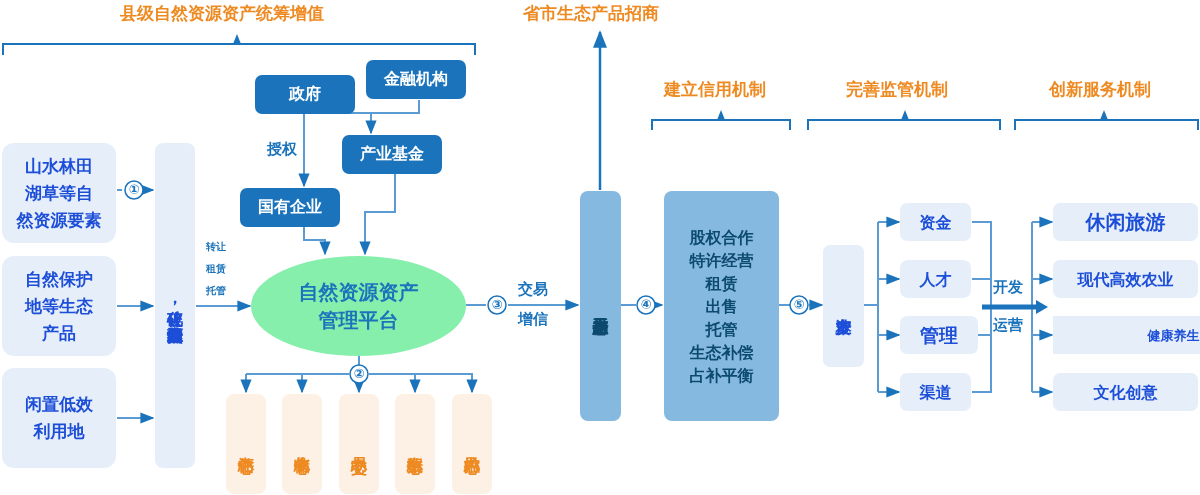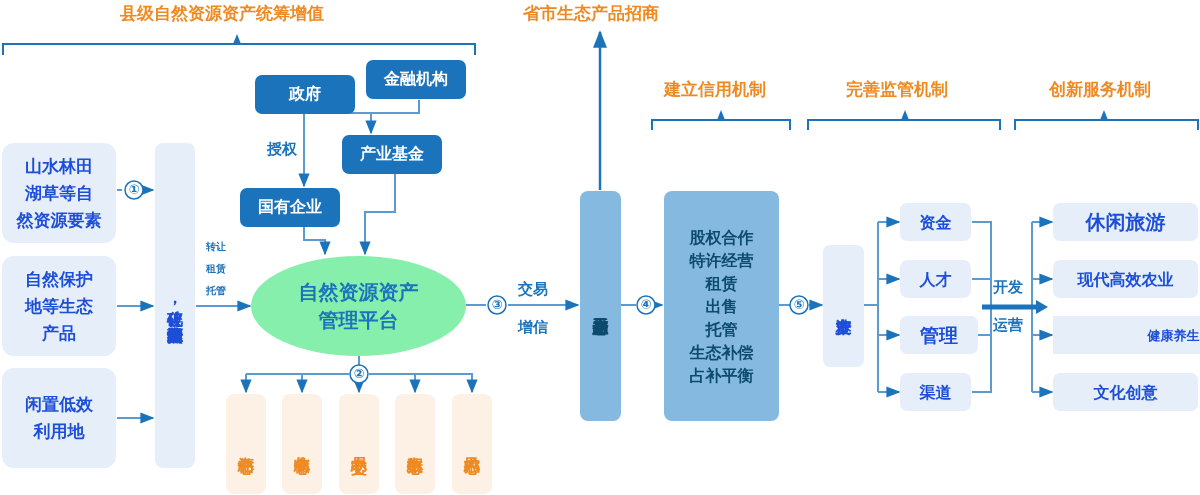--- a/index.html
+++ b/index.html
@@ -150,21 +150,21 @@
     <span class="vtext">交易中心</span>
   </div>
 <div class="abs obox" style="left:395px;top:394px;width:40px;height:100px;">
     <span class="vtext">数据中心</span>
   </div>
 <div class="abs obox" style="left:452px;top:394px;width:40px;height:100px;">
     <span class="vtext">风控中心</span>
   </div>
 
 <div class="abs btext" style="left:518px;top:278px;">交易</div>
-<div class="abs btext" style="left:518px;top:316px;">增信</div>
+<div class="abs btext" style="left:518px;top:308px;">增信</div>
 
 <div class="abs mbox" style="left:580px;top:191px;width:41px;height:230px;">
   <span class="vtext" style="font-size:16px;line-height:20px;">生态产品云平台</span>
 </div>
 
 <div class="abs mbox" style="left:664px;top:191px;width:115px;height:230px;white-space:pre-line;">股权合作
 特许经营
 租赁
 出售
 托管

